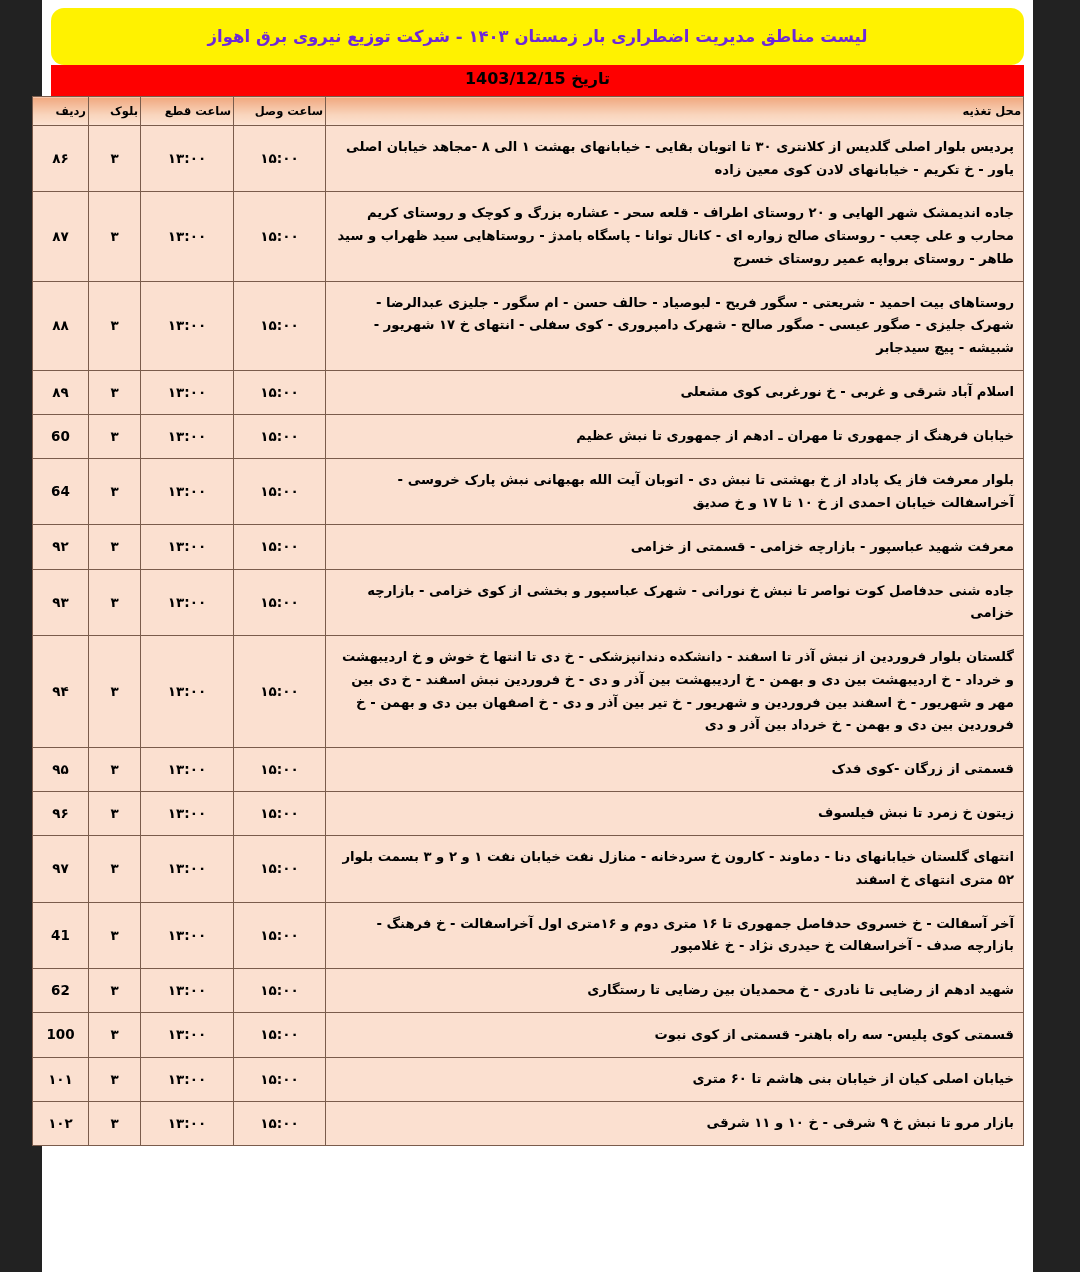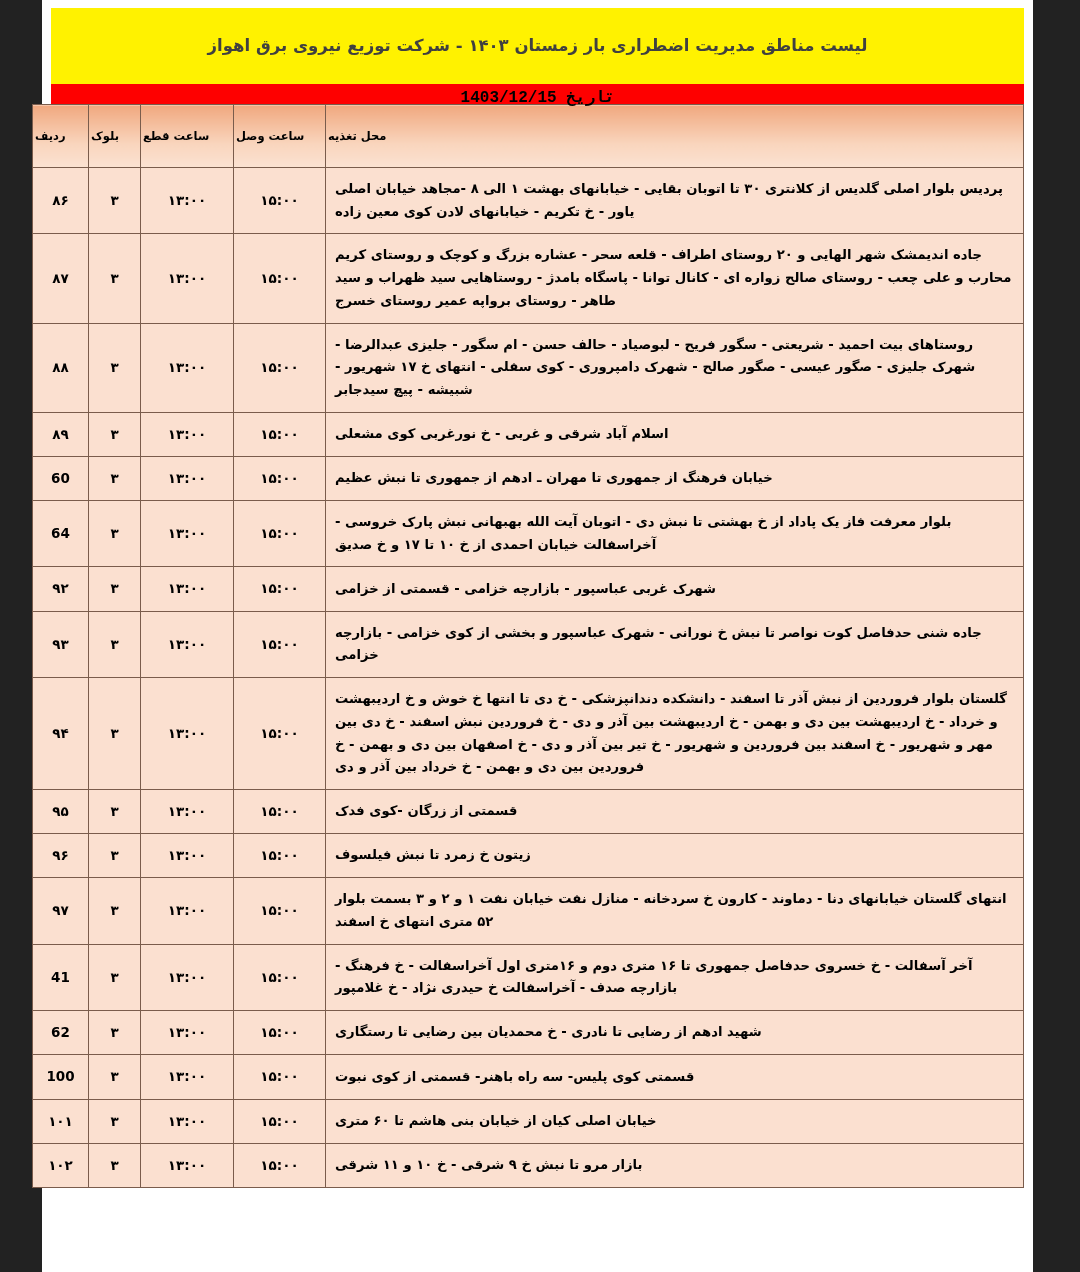--- a/index.html
+++ b/index.html
@@ -36,44 +36,44 @@
   .doc {
     position: absolute;
     top: 8px;
     left: 9px;
     width: 973px;
   }
 
   
   .title-banner {
     background: #fff200;
-    color: #404040;
+    color: #6d28d9;
     text-align: center;
     font-size: 16.5px;
     font-weight: bold;
     line-height: 1.25;
     padding: 22px 10px 21px 10px;
     box-sizing: border-box;
-    height: 76px;
+    height: 57px;
     display: flex;
     align-items: center;
     justify-content: center;
     letter-spacing: 0.1px;
+    border-radius: 13px;
   }
   .date-banner {
     background: #fe0000;
     color: #000000;
     text-align: center;
     font-size: 16px;
     font-weight: bold;
-    height: 20px;
+    height: 31px;
     line-height: 28px;
     box-sizing: border-box;
     letter-spacing: 0.2px;
-    font-family: Liberation Mono, monospace;
   }
 
   
   table.sched {
     width: 100%;
     border-collapse: collapse;
     table-layout: fixed;
     background: #fadfce;
   }
   table.sched th,
@@ -81,33 +81,33 @@
     border: 1px solid #7a5c4c;
     color: #000000;
     vertical-align: middle;
   }
   thead th {
     background: #f5b894;
     background: linear-gradient(to bottom, #f0a87f 0%, #f9d5bd 62%, #fbe2d2 100%);
     font-size: 11.5px;
     font-weight: bold;
     height: 22px;
-    padding: 20px 2px;
-    text-align: left;
+    padding: 3px 2px;
+    text-align: right;
     border-top: 1px solid #d07a4c;
   }
   tbody td {
     background: #fbe0d0;
     font-size: 13.2px;
     font-weight: bold;
     padding: 10px 9px;
     line-height: 1.72;
   }
   td.loc {
-    text-align: left;
+    text-align: right;
   }
   td.ctr {
     text-align: center;
     font-size: 13.5px;
     white-space: nowrap;
   }
 
   
   col.c-loc   { width: 698px; }
   col.c-on    { width: 92px;  }
@@ -189,21 +189,21 @@
               <td class="ctr">60</td>
             </tr>
             <tr>
               <td class="loc">بلوار معرفت فاز یک پاداد از خ بهشتی تا نبش دی - اتوبان آیت الله بهبهانی نبش پارک خروسی - آخراسفالت خیابان احمدی از خ ۱۰ تا ۱۷ و خ صدیق</td>
               <td class="ctr">۱۵:۰۰</td>
               <td class="ctr">۱۳:۰۰</td>
               <td class="ctr">۳</td>
               <td class="ctr">64</td>
             </tr>
             <tr>
-              <td class="loc">شهرک غربی عباسپور - بازارچه خزامی - قسمتی از خزامی</td>
+              <td class="loc">معرفت شهید عباسپور - بازارچه خزامی - قسمتی از خزامی</td>
               <td class="ctr">۱۵:۰۰</td>
               <td class="ctr">۱۳:۰۰</td>
               <td class="ctr">۳</td>
               <td class="ctr">۹۲</td>
             </tr>
             <tr>
               <td class="loc">جاده شنی حدفاصل کوت نواصر تا نبش خ نورانی - شهرک عباسپور و بخشی از کوی خزامی - بازارچه خزامی</td>
               <td class="ctr">۱۵:۰۰</td>
               <td class="ctr">۱۳:۰۰</td>
               <td class="ctr">۳</td>

